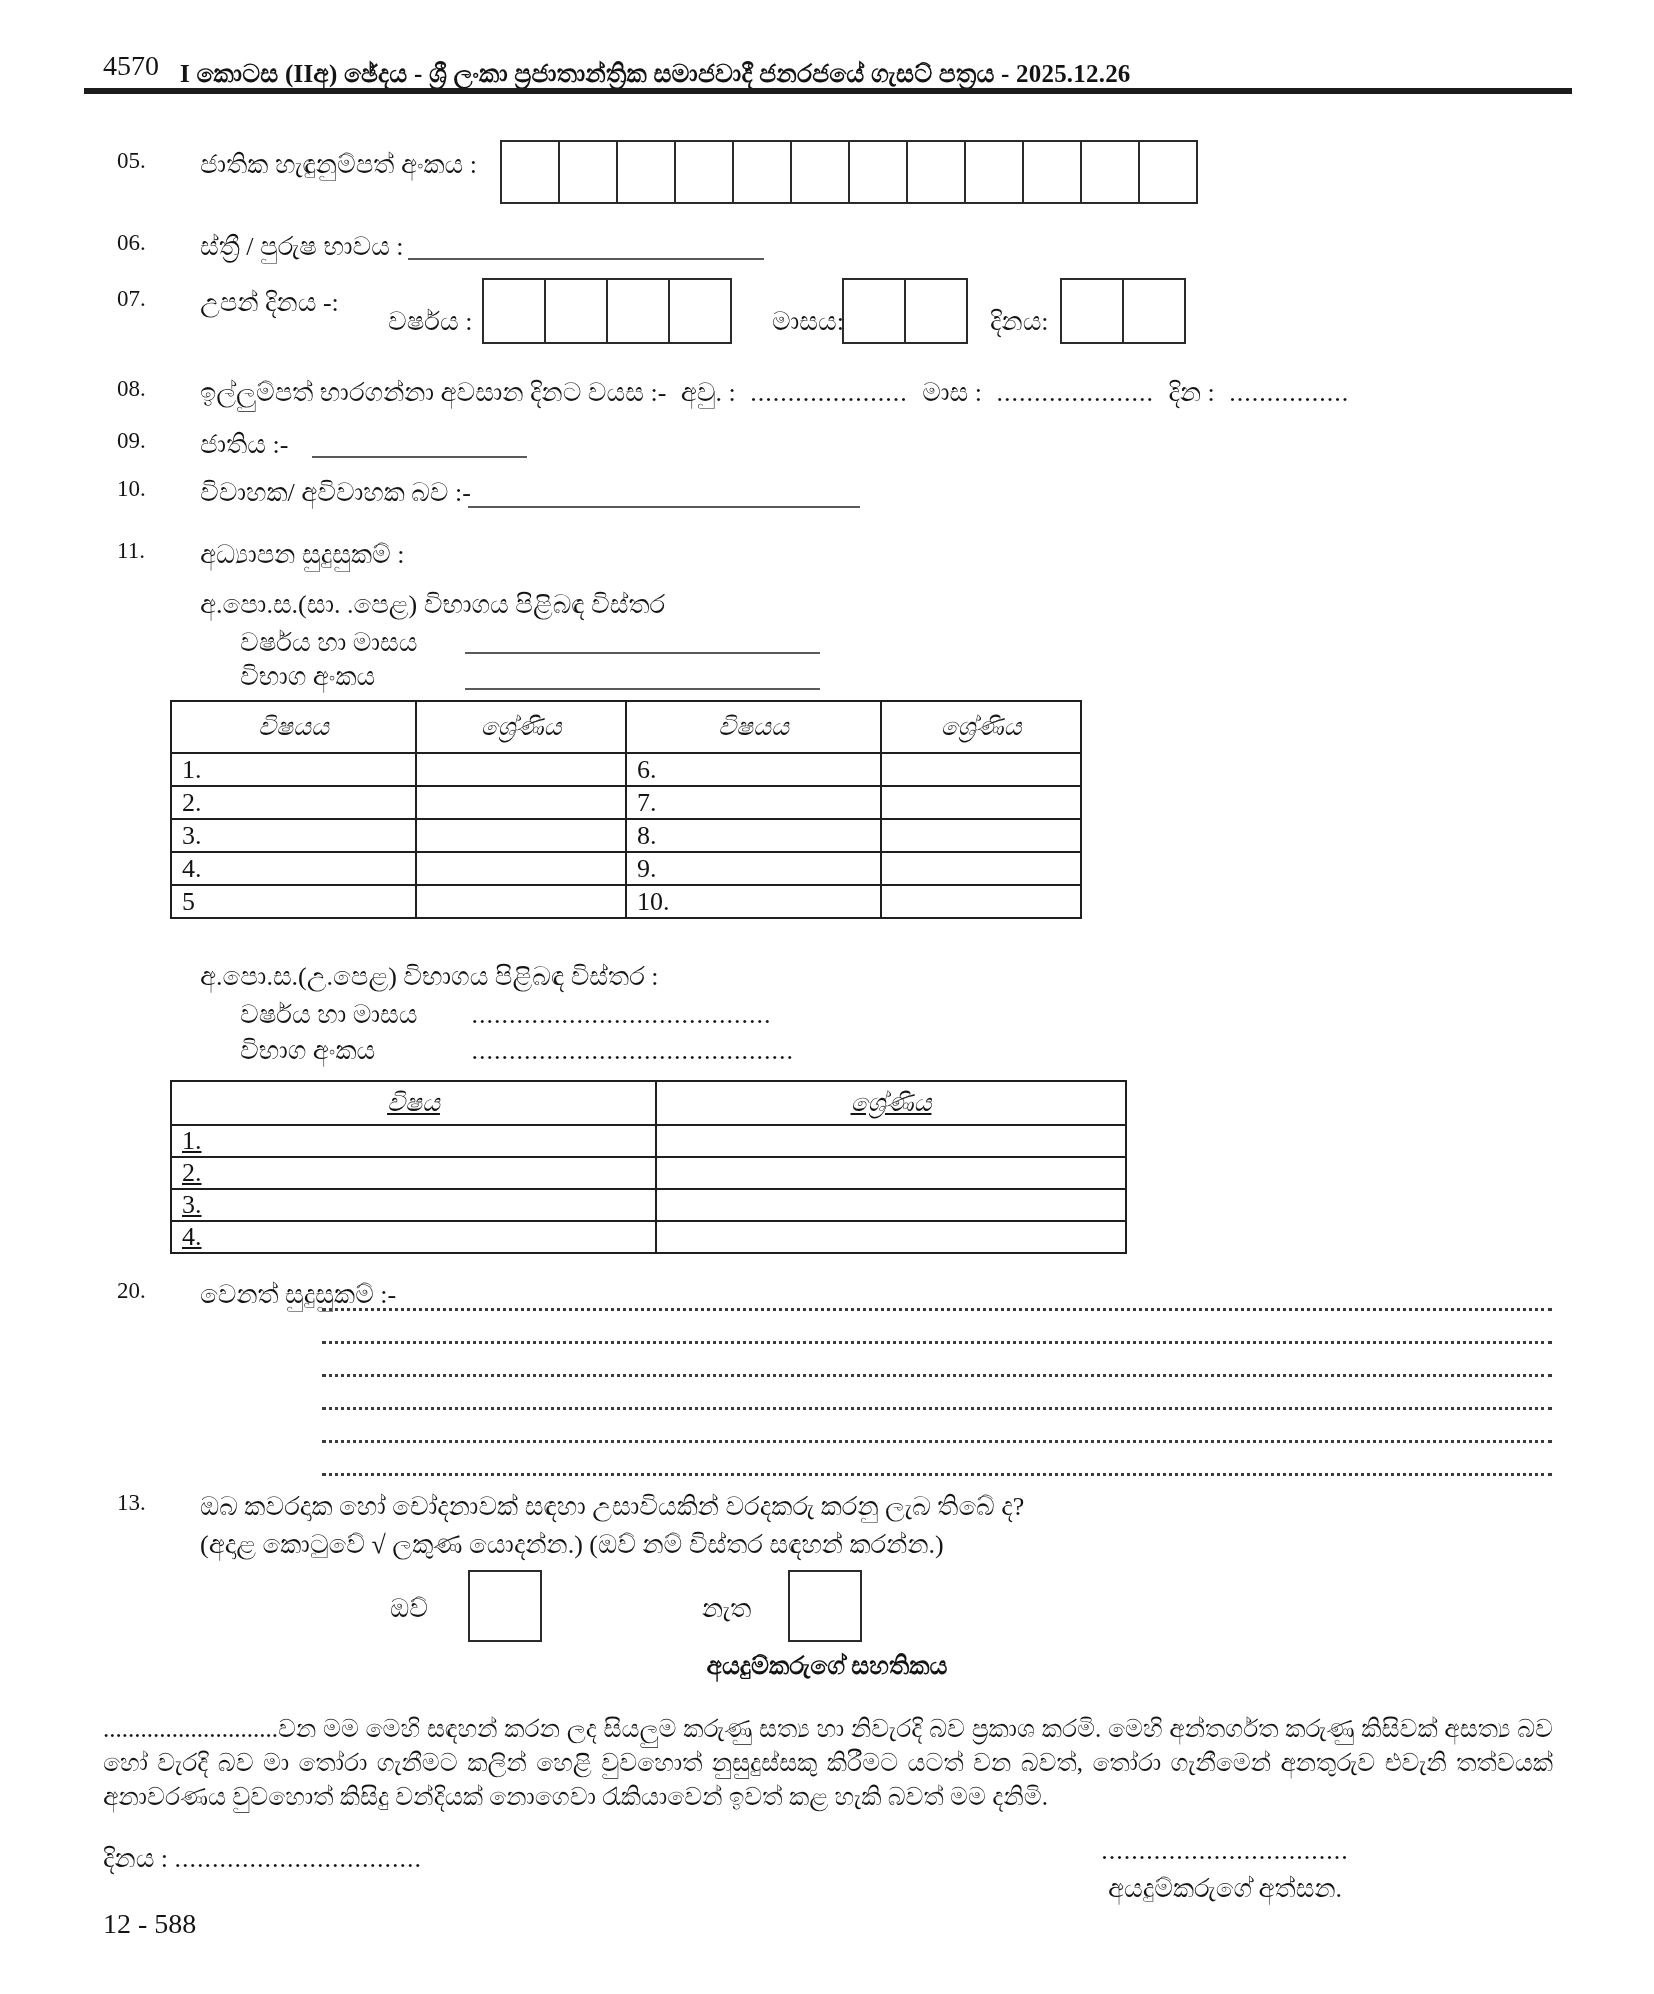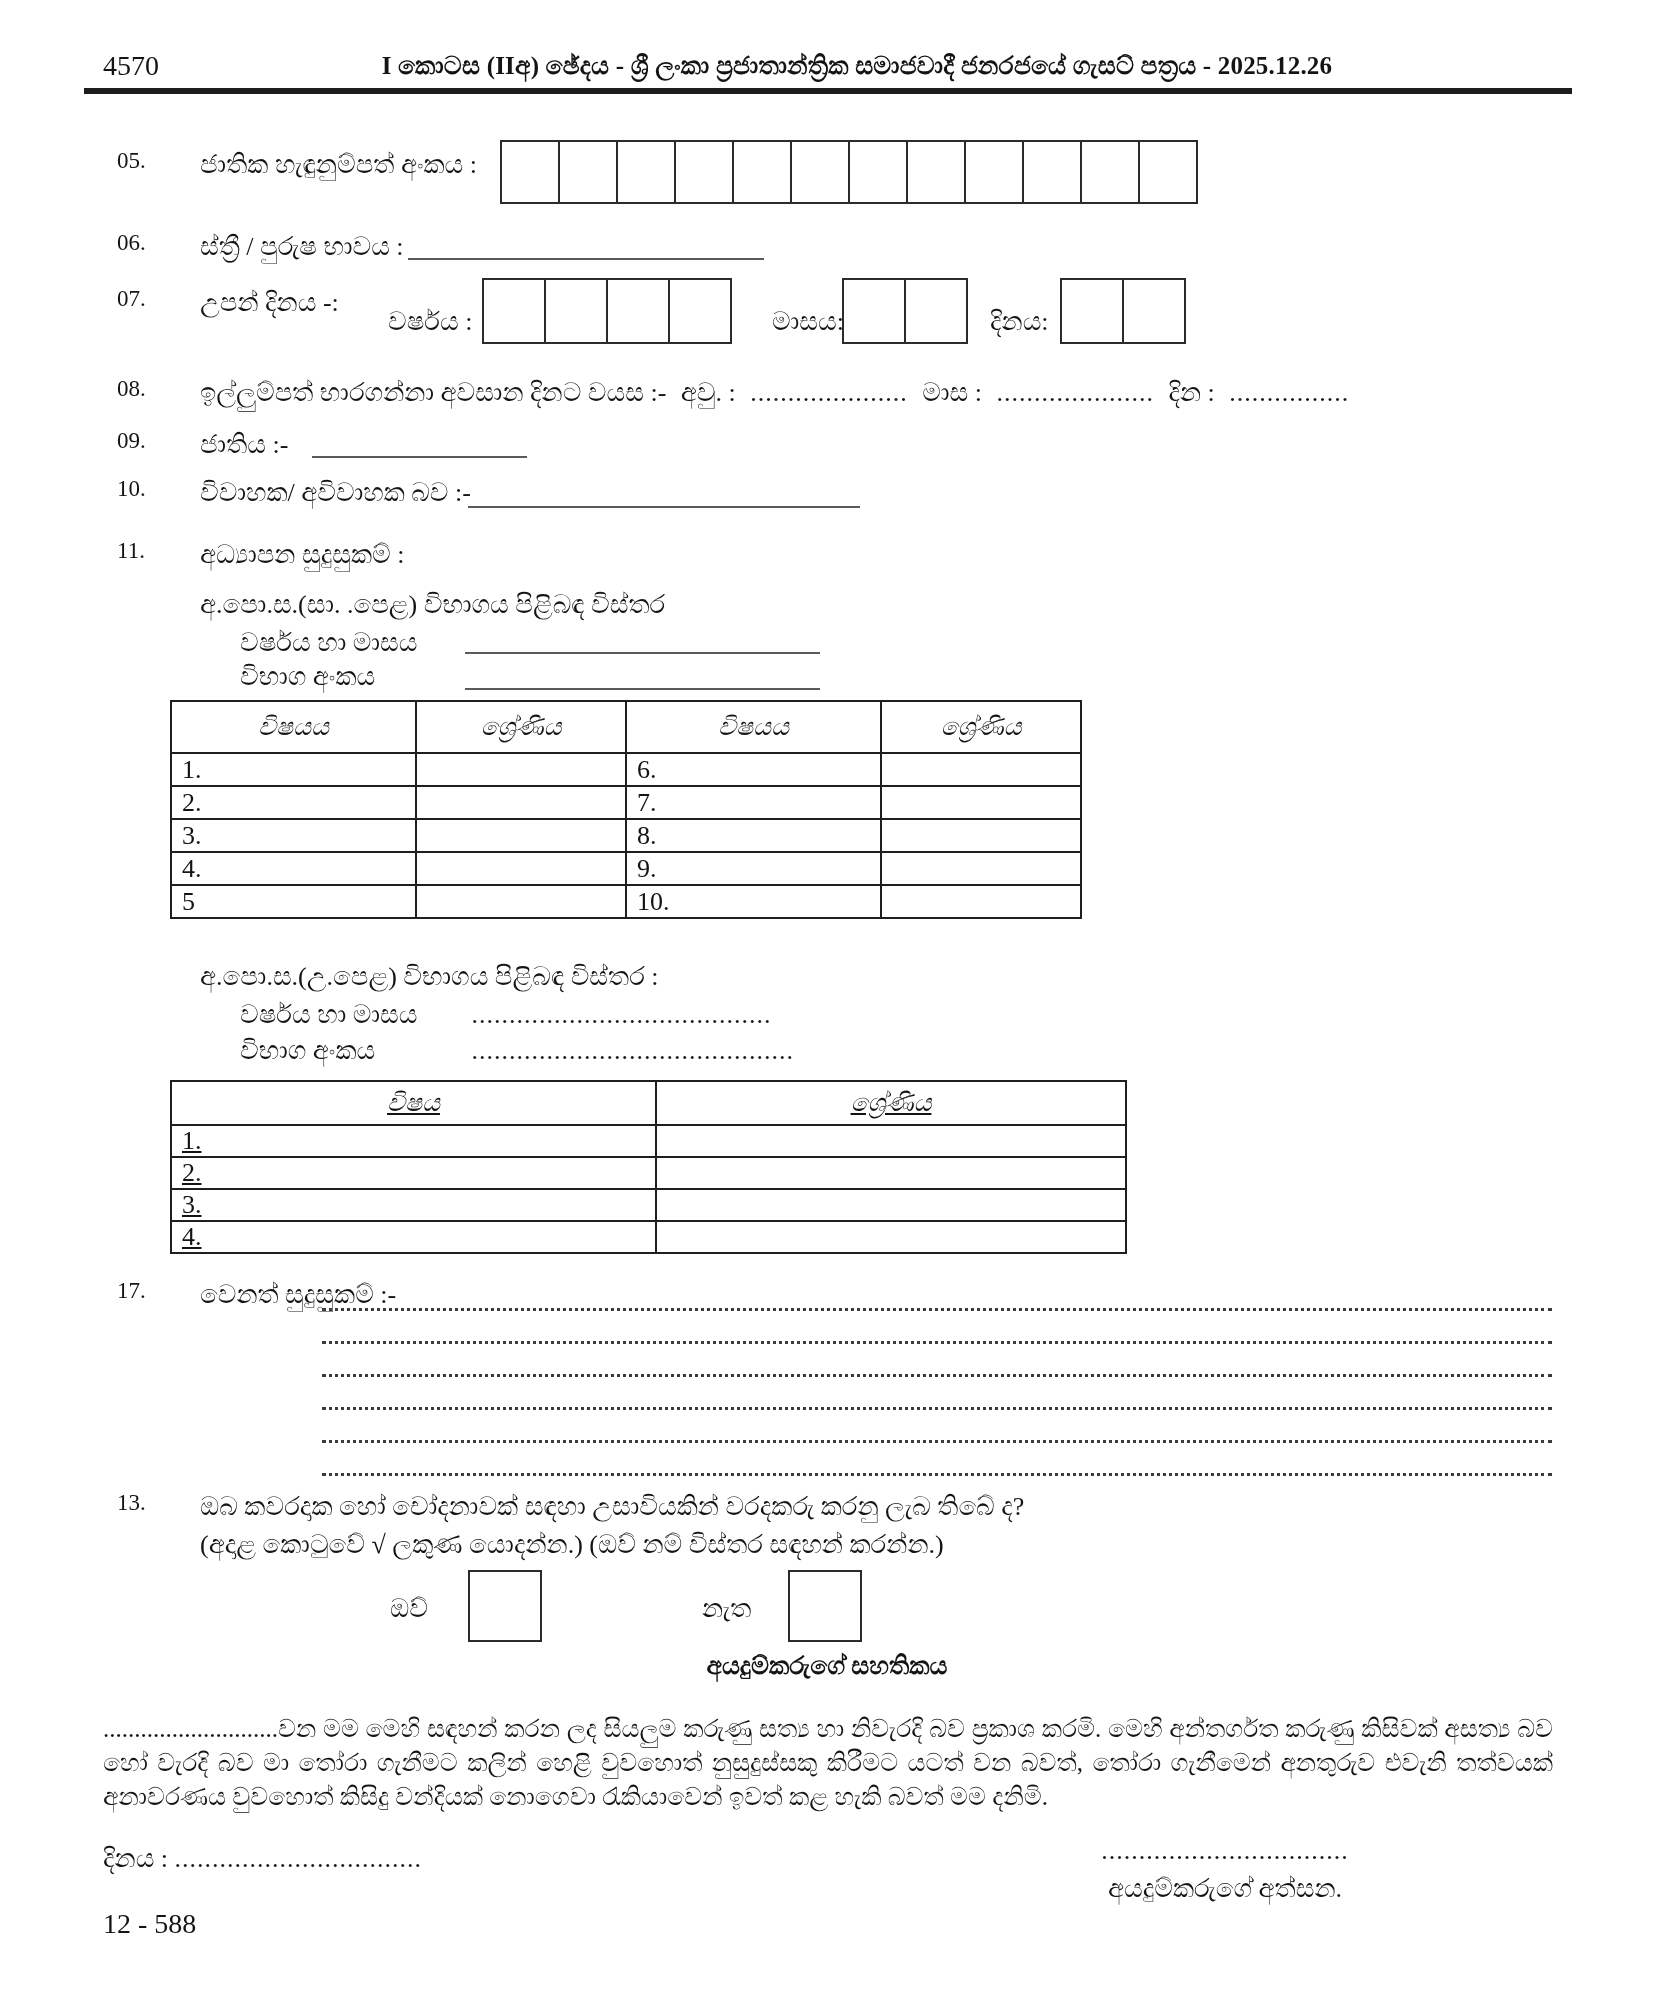--- a/index.html
+++ b/index.html
@@ -12,22 +12,22 @@
     color: #141414;
     font-family: "Liberation Serif", "DejaVu Serif", serif;
     font-size: 26px;
     overflow: hidden;
   }
   .abs { position: absolute; }
 
   
   [data-name="page-number"] { left: 103px; top: 50px; font-size: 28px; }
   [data-name="gazette-title"] {
-    left: 180px; right: 120px; top: 52px;
-    text-align: center; font-weight: bold; font-size: 25px;
+    left: 180px; right: 120px; top: 60px;
+    font-weight: bold; font-size: 25px;
     letter-spacing: 0.2px;
   }
   [data-name="header-rule"] {
     left: 84px; top: 88px; width: 1488px; height: 4px;
     border-top: 4px solid #1d1d1d; border-bottom: 2px solid #1d1d1d;
   }
 
   
   .qnum  { left: 117px; font-size: 23px; text-align: center; }
   .qline { white-space: nowrap; }
@@ -297,21 +297,21 @@
       <td data-name="al-subject-cell">3.</td>
       <td data-name="al-grade-cell"></td>
     </tr>
     <tr data-name="table-row">
       <td data-name="al-subject-cell">4.</td>
       <td data-name="al-grade-cell"></td>
     </tr>
   </tbody>
     </table>
 
-  <span class="abs qnum" data-name="q12-number">17.</span>
+  <span class="abs qnum" data-name="q12-number">20.</span>
   <span class="abs qline" data-name="q12-label">වෙනත් සුදුසුකම් :-</span>
   <div class="abs dotline q12-dotline" data-name="q12-dotline-1"></div>
   <div class="abs dotline q12-dotline" data-name="q12-dotline-2"></div>
   <div class="abs dotline q12-dotline" data-name="q12-dotline-3"></div>
   <div class="abs dotline q12-dotline" data-name="q12-dotline-4"></div>
   <div class="abs dotline q12-dotline" data-name="q12-dotline-5"></div>
   <div class="abs dotline q12-dotline" data-name="q12-dotline-6"></div>
 
   <span class="abs qnum" data-name="q13-number">13.</span>
   <span class="abs qline" data-name="q13-instruction">(අදාළ කොටුවේ √ ලකුණ යොදන්න.) (ඔව් නම් විස්තර සඳහන් කරන්න.)</span>

